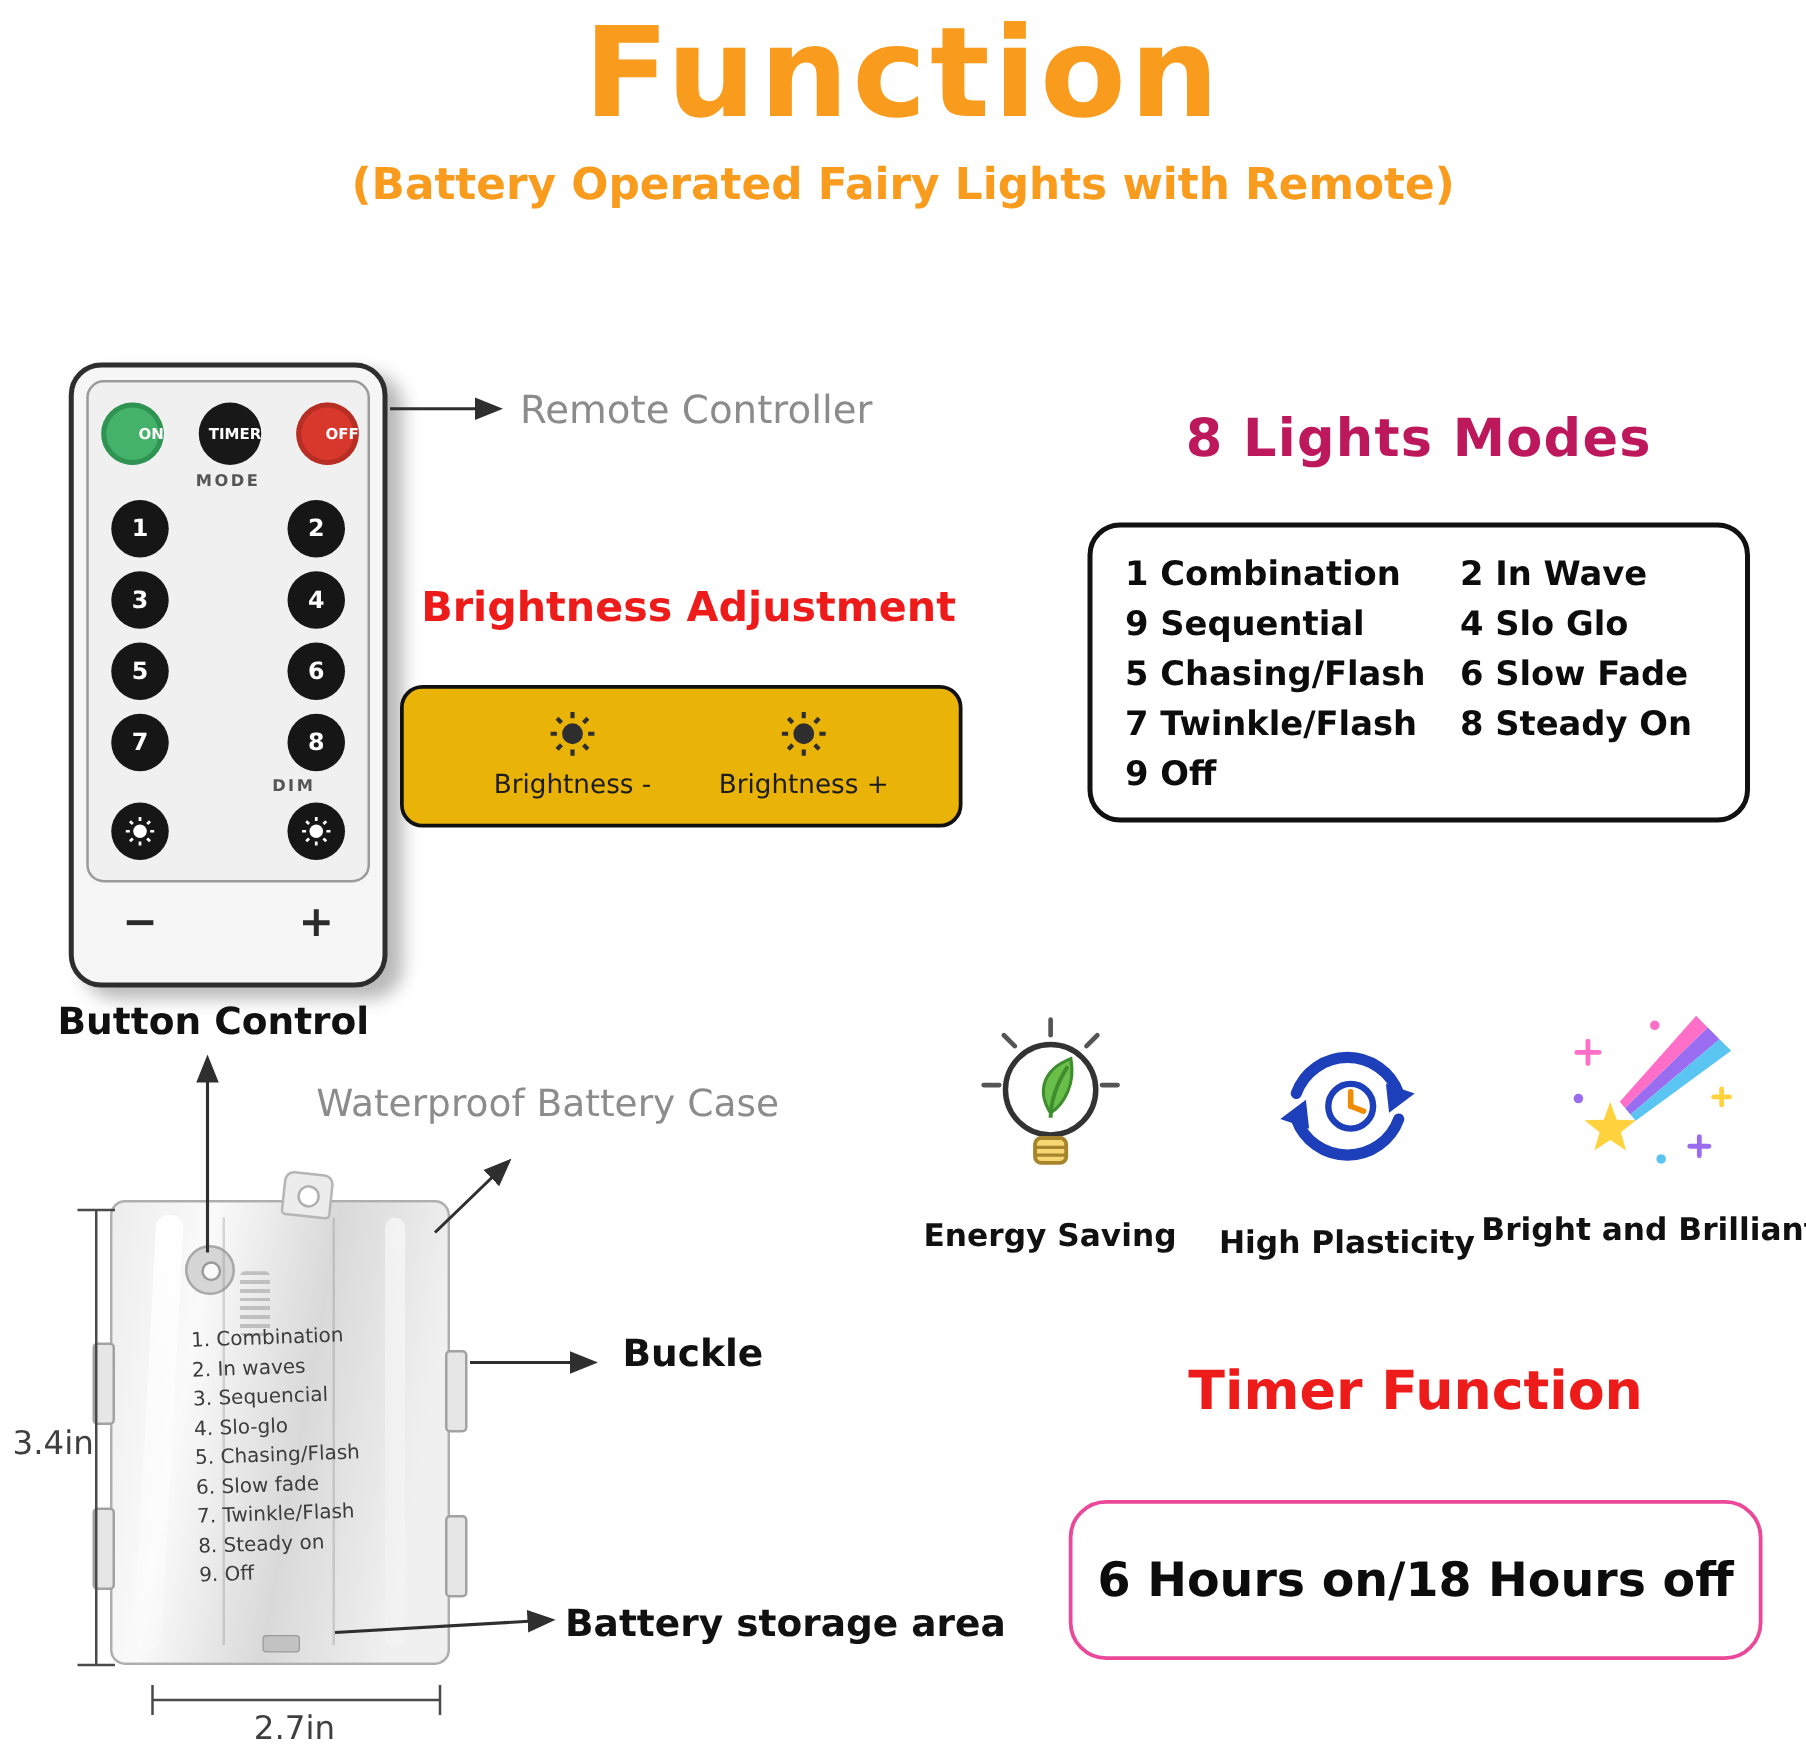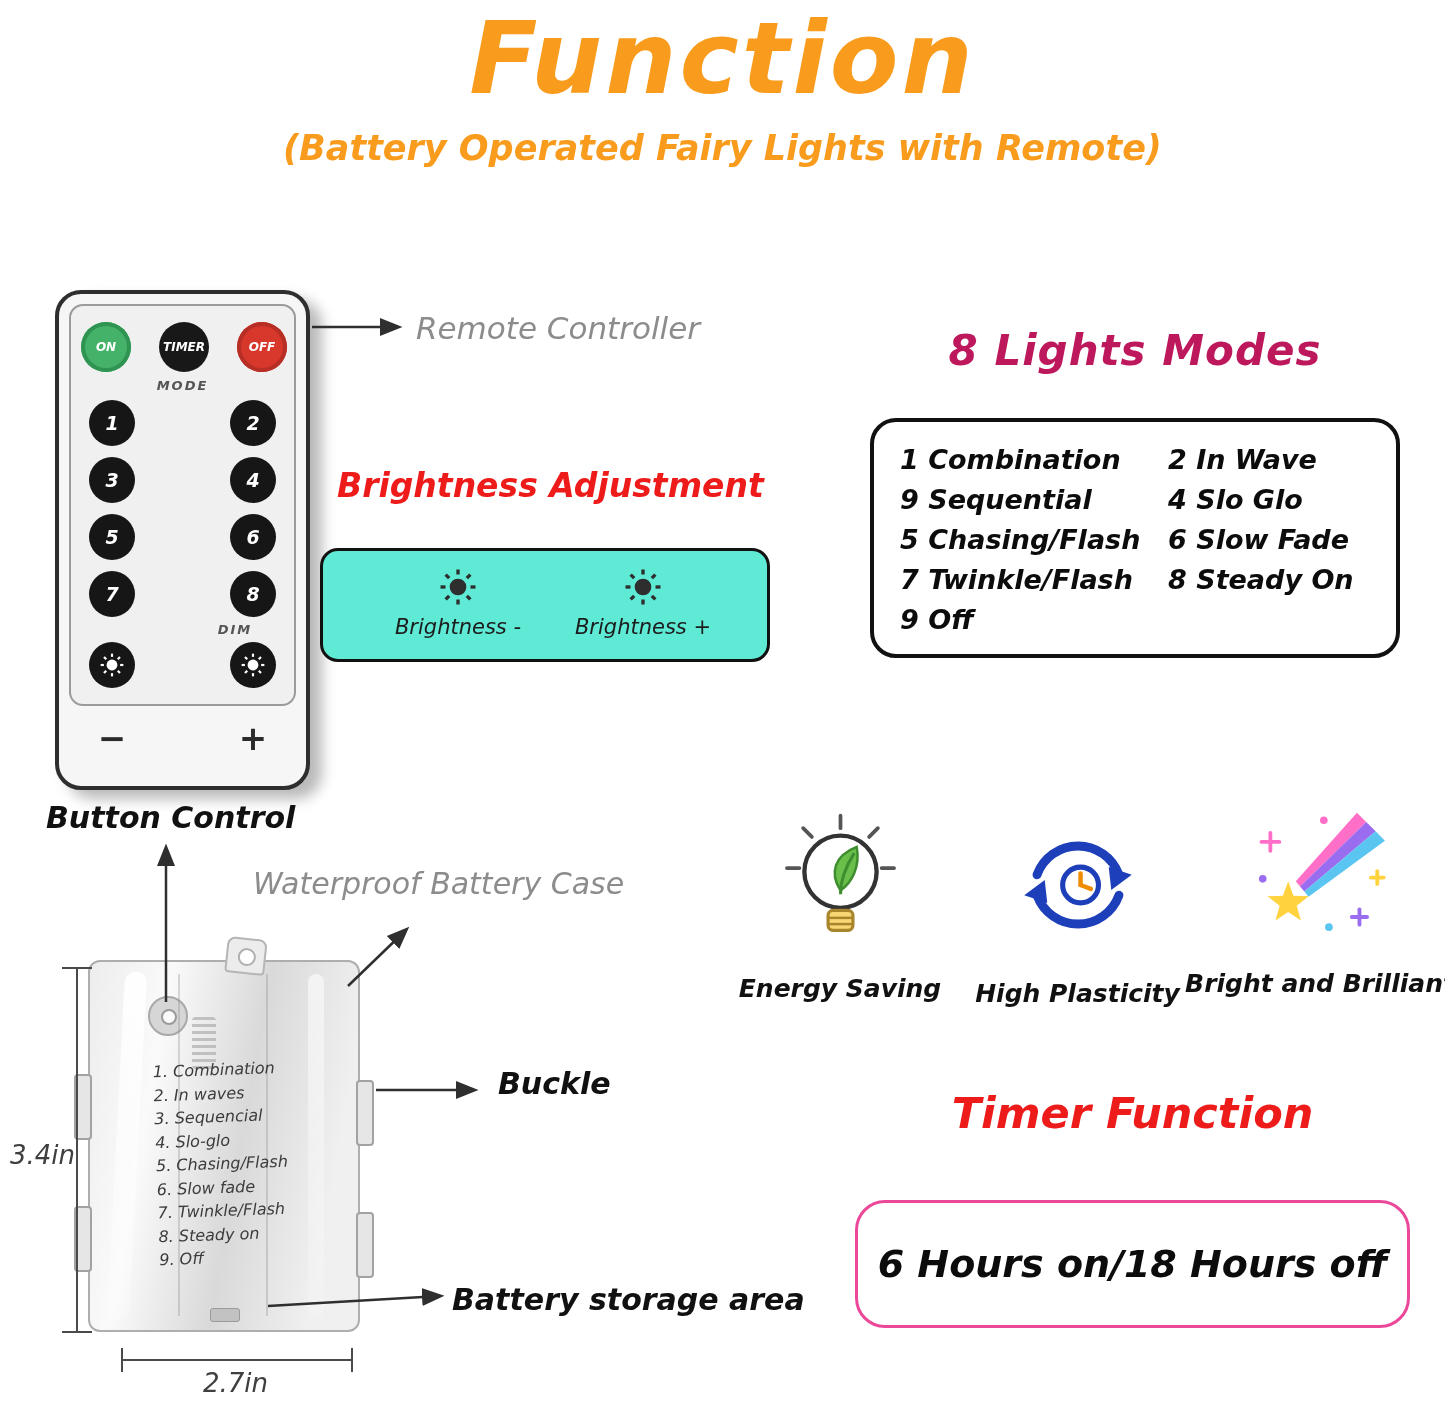--- a/index.html
+++ b/index.html
@@ -1,34 +1,34 @@
 <!DOCTYPE html>
 <html><head>
 <meta charset="utf-8">
 <style>
   *{margin:0;padding:0;box-sizing:border-box}
   body{background:#fff}
   .canvas{position:relative;width:1445px;height:1408px;background:#fff;overflow:hidden;
-          font-family:"DejaVu Sans","Liberation Sans",sans-serif;font-style:italic;}
+          font-family:"DejaVu Sans","Liberation Sans",sans-serif;}
   .overlay{position:absolute;left:0;top:0;z-index:4;pointer-events:none}
   .arrow{stroke:#2f2f2f;stroke-width:2.5;fill:none}
   .dim line{stroke:#4a4a4a;stroke-width:2}
 
   .title{position:absolute;top:0;left:0;width:100%;text-align:center;font-size:100px;
          font-weight:bold;color:#F99B1D;letter-spacing:3px;z-index:2}
   .subtitle{position:absolute;top:128px;left:0;width:100%;text-align:center;font-size:35px;
             font-weight:bold;color:#F99B1D;z-index:2}
 
   
   .remote{position:absolute;left:55px;top:290px;width:255px;height:500px;background:#f6f6f6;
           border:4px solid #2e2e2e;border-radius:26px;box-shadow:12px 9px 14px rgba(0,0,0,.28);z-index:2}
   .remote-inner{position:absolute;left:10px;top:10px;width:227px;height:402px;border:2px solid #9b9b9b;
                 border-radius:14px;background:#f0f0f0}
   .pbtn{position:absolute;top:16px;width:50px;height:50px;border-radius:50%;display:flex;align-items:center;
-        justify-content:center;color:#fff;font-size:12px;font-weight:bold}
+        justify-content:flex-end;color:#fff;font-size:12px;font-weight:bold}
   .pbtn-on{left:10px;background:#45b269;box-shadow:inset 0 0 0 4px #2f9352}
   .pbtn-timer{left:88px;background:#181818}
   .pbtn-off{left:166px;background:#d8372c;box-shadow:inset 0 0 0 4px #b62e24}
   .mode-label{position:absolute;top:72px;left:0;width:100%;text-align:center;font-size:13px;color:#555;
               letter-spacing:2px;font-weight:bold}
   .num-btn{position:absolute;width:46px;height:46px;border-radius:50%;background:#161616;color:#fff;
            display:flex;align-items:center;justify-content:center;font-size:19px;font-weight:bold}
   .n1{left:18px;top:94px}.n2{left:159px;top:94px}
   .n3{left:18px;top:151px}.n4{left:159px;top:151px}
   .n5{left:18px;top:208px}.n6{left:159px;top:208px}
@@ -40,21 +40,21 @@
   .sun-left{left:18px}.sun-right{left:159px}
   .sun-svg{width:26px;height:26px}
   .pm-sign{position:absolute;top:424px;width:44px;text-align:center;font-size:34px;font-weight:bold;color:#2b2b2b}
   .pm-minus{left:31px}.pm-plus{left:172px}
 
   .remote-label{position:absolute;left:416px;top:310px;font-size:31px;color:#8c8c8c;z-index:2}
 
   
   .brightness-heading{position:absolute;left:337px;top:466px;font-size:33px;font-weight:bold;color:#EE1B1B;z-index:2}
   .brightness-box{position:absolute;left:320px;top:548px;width:450px;height:114px;border:3px solid #111;
-                  border-radius:18px;background:#5eead4;z-index:2}
+                  border-radius:18px;background:#eab308;z-index:2}
   .bright-item{position:absolute;top:16px;width:150px;display:flex;flex-direction:column;align-items:center;gap:8px}
   .bi-1{left:60px}.bi-2{left:245px}
   .bright-icon{width:40px;height:40px;color:#2e2e2e}
   .bright-icon svg{width:100%;height:100%}
   .bright-label{font-size:21px;color:#1c1c1c}
 
   
   .modes-heading{position:absolute;left:870px;top:326px;width:530px;text-align:center;font-size:42px;
                  font-weight:bold;color:#be185d;letter-spacing:1px;z-index:2}
   .modes-box{position:absolute;left:870px;top:418px;width:530px;border:4px solid #111;border-radius:26px;

